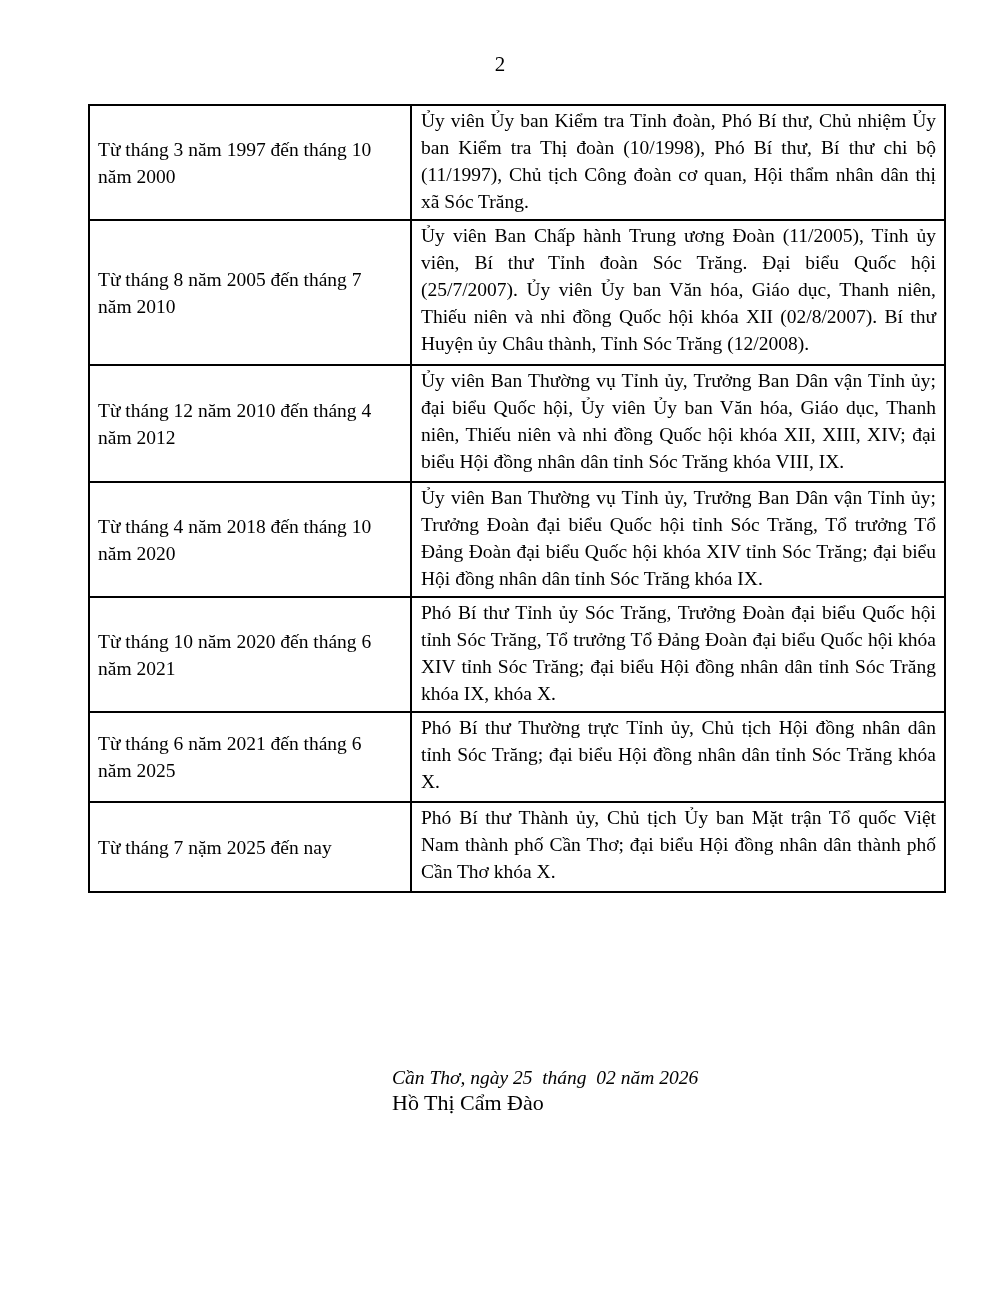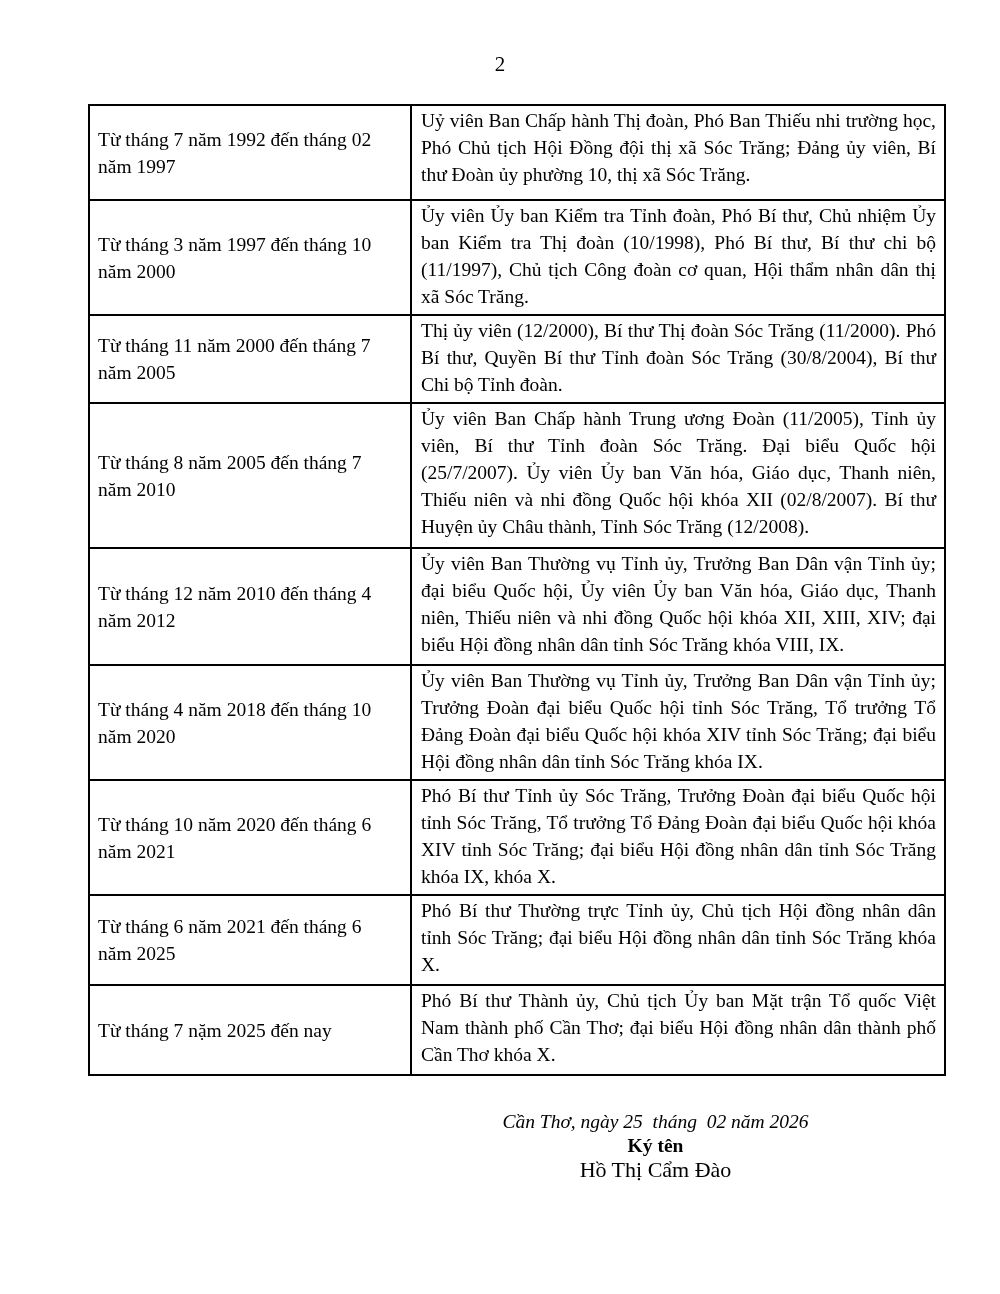--- a/index.html
+++ b/index.html
@@ -58,24 +58,22 @@
   tr.r6  td { height: 107px; }
   tr.r7  td { height: 105px; }
   tr.r8  td { height: 105px; }
   tr.r9  td { height: 80px; }
   tr.r10 td { height: 80px; }
   .signature-block {
     position: absolute;
     top: 1066px;
     left: 392px;
     width: 527px;
-    text-align: center;
     font-size: 19.5px;
     line-height: 23px;
-    margin-top: 44px;
   }
   .place-date {
     font-style: italic;
     white-space: pre-wrap;
     line-height: 24px;
   }
   .sign-label {
     font-weight: bold;
     line-height: 23px;
   }
@@ -91,31 +89,23 @@
 </style>
 </head>
 <body>
 
 <div class="page">
 
   <div class="page-number">2</div>
 
   <table class="history-table">
     <tbody>
-      <tr class="r1">
-        <td class="period-cell">Từ tháng 7 năm 1992 đến tháng 02 năm 1997</td>
-        <td class="duties-cell">Uỷ viên Ban Chấp hành Thị đoàn, Phó Ban Thiếu nhi trường học, Phó Chủ tịch Hội Đồng đội thị xã Sóc Trăng; Đảng ủy viên, Bí thư Đoàn ủy phường 10, thị xã Sóc Trăng.</td>
-      </tr>
       <tr class="r2">
         <td class="period-cell">Từ tháng 3 năm 1997 đến tháng 10 năm 2000</td>
         <td class="duties-cell">Ủy viên Ủy ban Kiểm tra Tỉnh đoàn, Phó Bí thư, Chủ nhiệm Ủy ban Kiểm tra Thị đoàn (10/1998), Phó Bí thư, Bí thư chi bộ (11/1997), Chủ tịch Công đoàn cơ quan, Hội thẩm nhân dân thị xã Sóc Trăng.</td>
-      </tr>
-      <tr class="r3">
-        <td class="period-cell">Từ tháng 11 năm 2000 đến tháng 7 năm 2005</td>
-        <td class="duties-cell">Thị ủy viên (12/2000), Bí thư Thị đoàn Sóc Trăng (11/2000). Phó Bí thư, Quyền Bí thư Tỉnh đoàn Sóc Trăng (30/8/2004), Bí thư Chi bộ Tỉnh đoàn.</td>
       </tr>
       <tr class="r4">
         <td class="period-cell">Từ tháng 8 năm 2005 đến tháng 7 năm 2010</td>
         <td class="duties-cell">Ủy viên Ban Chấp hành Trung ương Đoàn (11/2005), Tỉnh ủy viên, Bí thư Tỉnh đoàn Sóc Trăng. Đại biểu Quốc hội (25/7/2007). Ủy viên Ủy ban Văn hóa, Giáo dục, Thanh niên, Thiếu niên và nhi đồng Quốc hội khóa XII (02/8/2007). Bí thư Huyện ủy Châu thành, Tỉnh Sóc Trăng (12/2008).</td>
       </tr>
       <tr class="r6">
         <td class="period-cell">Từ tháng 12 năm 2010 đến tháng 4 năm 2012</td>
         <td class="duties-cell">Ủy viên Ban Thường vụ Tỉnh ủy, Trưởng Ban Dân vận Tỉnh ủy; đại biểu Quốc hội, Ủy viên Ủy ban Văn hóa, Giáo dục, Thanh niên, Thiếu niên và nhi đồng Quốc hội khóa XII, XIII, XIV; đại biểu Hội đồng nhân dân tỉnh Sóc Trăng khóa VIII, IX.</td>
       </tr>
       <tr class="r7">
@@ -132,17 +122,16 @@
       </tr>
       <tr class="r10">
         <td class="period-cell">Từ tháng 7 nặm 2025 đến nay</td>
         <td class="duties-cell">Phó Bí thư Thành ủy, Chủ tịch Ủy ban Mặt trận Tổ quốc Việt Nam thành phố Cần Thơ; đại biểu Hội đồng nhân dân thành phố Cần Thơ khóa X.</td>
       </tr>
     </tbody>
   </table>
 
   <div class="signature-block">
     <div class="place-date">Cần Thơ, ngày 25  tháng  02 năm 2026</div>
-    <div class="sign-label">Ký tên</div>
     <div class="signer-name">Hồ Thị Cẩm Đào</div>
   </div>
 
 </div>
 
 </body></html>

